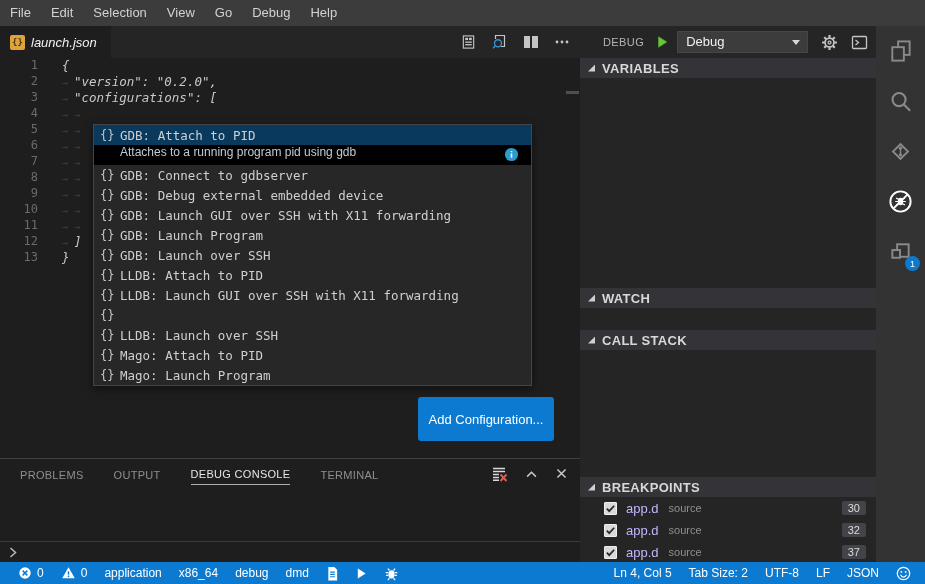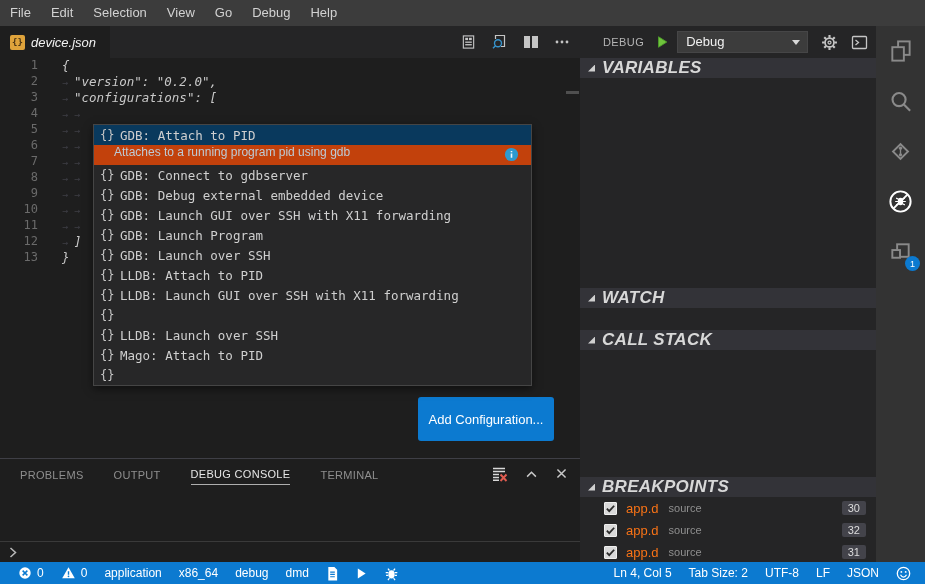--- a/index.html
+++ b/index.html
@@ -26,21 +26,21 @@
   .gutter-num { width:38px; text-align:right; font:12px "DejaVu Sans Mono",monospace; color:#6b6b6b; flex:none; }
   .line-content { margin-left:24px; white-space:pre; font:italic 12.5px "DejaVu Sans Mono",monospace; color:#c9c9c9; }
   .ws { display:inline-block; width:12px; color:#3f3f46; font-style:normal; font-size:10px; text-align:left; }
   .ruler-dash { position:absolute; left:566px; top:59px; width:13px; height:3px; background:#4f4f4f; }
 
   
   .suggest { position:absolute; left:93px; top:98px; width:439px; background:#272728; border:1px solid #454545; z-index:5; box-shadow:0 3px 8px rgba(0,0,0,.5); }
   .sg-row { height:20px; line-height:20px; display:flex; align-items:center; padding-left:6px; font:12.5px "DejaVu Sans Mono",monospace; color:#cfcfcf; }
   .sg-prefix { width:20px; flex:none; color:#c8c8c8; font-size:12px; }
   .sg-selected { background:#09395d; }
-  .sg-desc { height:20px; line-height:20px; background:#c2410c; padding-left:20px; font:12px "Liberation Sans",sans-serif; color:#bdcbd6; position:relative; }
+  .sg-desc { height:20px; line-height:20px; background:#000000; padding-left:26px; font:12px "Liberation Sans",sans-serif; color:#bdcbd6; position:relative; }
   .sg-info { position:absolute; right:12px; top:2px; }
 
   
   .add-config { position:absolute; left:418px; top:371px; width:136px; height:44px; background:#0c7ad0; border:none; border-radius:3px; color:#fff; font:13px "Liberation Sans",sans-serif; cursor:pointer; z-index:4; }
 
   
   .panel { position:absolute; left:0; top:432px; width:580px; height:104px; background:#1e1e1e; border-top:1px solid #3f3f46; }
   .panel-tabs { position:absolute; left:20px; top:0; height:29px; display:flex; gap:30px; align-items:center; }
   .panel-tab { font-size:11px; color:#8f8f8f; letter-spacing:.3px; padding:6px 0 4px; }
   .panel-tab.active { color:#e6e6e6; border-bottom:1px solid #aeaeae; }
@@ -52,25 +52,25 @@
   .debug-toolbar { position:absolute; left:0; top:0; width:296px; height:32px; display:flex; align-items:center; padding-left:23px; }
   .debug-label { font-size:11px; color:#b5b5b5; letter-spacing:.4px; }
   .start-btn { margin-left:11px; display:flex; align-items:center; }
   .config-select { margin-left:8px; width:131px; height:22px; background:#3c3c3c; border:1px solid #464647; color:#f0f0f0; font-size:13px; line-height:20px; padding-left:8px; position:relative; }
   .config-caret { position:absolute; right:7px; top:8px; width:0; height:0; border-left:4px solid transparent; border-right:4px solid transparent; border-top:5px solid #d8d8d8; }
   .gear-btn { margin-left:13px; color:#c5c5c5; display:flex; }
   .console-btn { margin-left:13px; color:#c5c5c5; display:flex; }
 
   .section-header { position:absolute; left:0; width:296px; height:20px; background:#333338; display:flex; align-items:center; padding-left:8px; gap:7px; }
   .twistie { width:7px; height:7px; background:#cfcfcf; clip-path:polygon(100% 0,100% 100%,0 100%); flex:none; }
-  .section-title { font-size:17px; font-weight:bold; color:#d8d8d8; letter-spacing:.3px;font-style:italic; }
+  .section-title { font-size:13px; font-weight:bold; color:#d8d8d8; letter-spacing:.3px; }
 
   .bp-row { position:absolute; left:0; width:296px; height:22px; display:flex; align-items:center; padding-left:24px; }
   .bp-check { width:13px; height:13px; background:#d9d9d9; border:1px solid #efefef; border-radius:1px; display:flex; align-items:center; justify-content:center; flex:none; }
-  .bp-file { margin-left:9px; font-size:13px; color:#f97316; }
+  .bp-file { margin-left:9px; font-size:13px; color:#c4b5fd; }
   .bp-origin { margin-left:10px; font-size:11px; color:#8f8f8f; }
   .bp-line { position:absolute; right:10px; background:#43434a; border-radius:2px; padding:1px 6px; font-size:11px; color:#dcdcdc; }
 
   
   .activitybar { position:absolute; left:876px; top:26px; width:49px; height:536px; background:#333333; display:flex; flex-direction:column; align-items:center; }
   .act-item { width:49px; height:50px; display:flex; align-items:center; justify-content:center; color:#8a8a8a; position:relative; }
   .act-item.active { color:#ffffff; }
   .act-badge { position:absolute; right:5px; bottom:5px; width:15px; height:15px; border-radius:50%; background:#0c7ad0; color:#fff; font-size:9px; display:flex; align-items:center; justify-content:center; }
 
   
@@ -88,21 +88,21 @@
     <div class="menu-item">View</div>
     <div class="menu-item">Go</div>
     <div class="menu-item">Debug</div>
     <div class="menu-item">Help</div>
   </div>
 
 <div class="editor-group">
   <div class="tabbar">
     <div class="tab">
       <span class="json-icon">{}</span>
-      <span class="tab-title">device.json</span>
+      <span class="tab-title">launch.json</span>
     </div>
     <div class="editor-actions" id="editorActions">
         <span>
           <svg width="15" height="16" viewBox="0 0 16 16">
             <rect x="2.5" y="1.5" width="11" height="13" fill="none" stroke="currentColor" stroke-width="1.2"></rect>
             <rect x="4.5" y="3.5" width="3" height="2.5" fill="currentColor"></rect>
             <rect x="8.5" y="3.5" width="3" height="2.5" fill="currentColor"></rect>
             <rect x="4.5" y="7.5" width="7" height="1.4" fill="currentColor"></rect>
             <rect x="4.5" y="10.2" width="7" height="1.4" fill="currentColor"></rect>
           </svg>
@@ -254,20 +254,21 @@
       </div>
       <div class="sg-item">
         <div class="sg-row">
           <span class="sg-prefix">{}</span>
           <span>Mago: Attach to PID</span>
         </div>
       </div>
       <div class="sg-item">
         <div class="sg-row">
           <span class="sg-prefix">{}</span>
+          <span>Mago: Launch Program</span>
         </div>
       </div>
     </div>
 
   <button class="add-config">Add Configuration...</button>
 
   <div class="panel">
     <div class="panel-tabs" id="panelTabs">
         <div class="panel-tab">PROBLEMS</div>
         <div class="panel-tab">OUTPUT</div>
@@ -372,21 +373,21 @@
         <span class="bp-line">32</span>
       </div>
       <div class="bp-row" style="top: 515px;">
         <span class="bp-check">
           <svg width="11" height="11" viewBox="0 0 12 12">
             <path d="M2 6.2l2.6 2.6L10 3" fill="none" stroke="#2b2b2b" stroke-width="2"></path>
           </svg>
         </span>
         <span class="bp-file">app.d</span>
         <span class="bp-origin">source</span>
-        <span class="bp-line">31</span>
+        <span class="bp-line">37</span>
       </div>
     </div>
 </div>
 
 <div class="activitybar" id="activityBar">
     <div class="act-item">
       <svg width="25" height="25" viewBox="0 0 26 26">
         <rect x="10.5" y="2.5" width="12" height="14" fill="none" stroke="currentColor" stroke-width="2"></rect>
         <rect x="4.5" y="8.5" width="12" height="14" fill="#333333" stroke="currentColor" stroke-width="2"></rect>
       </svg>

